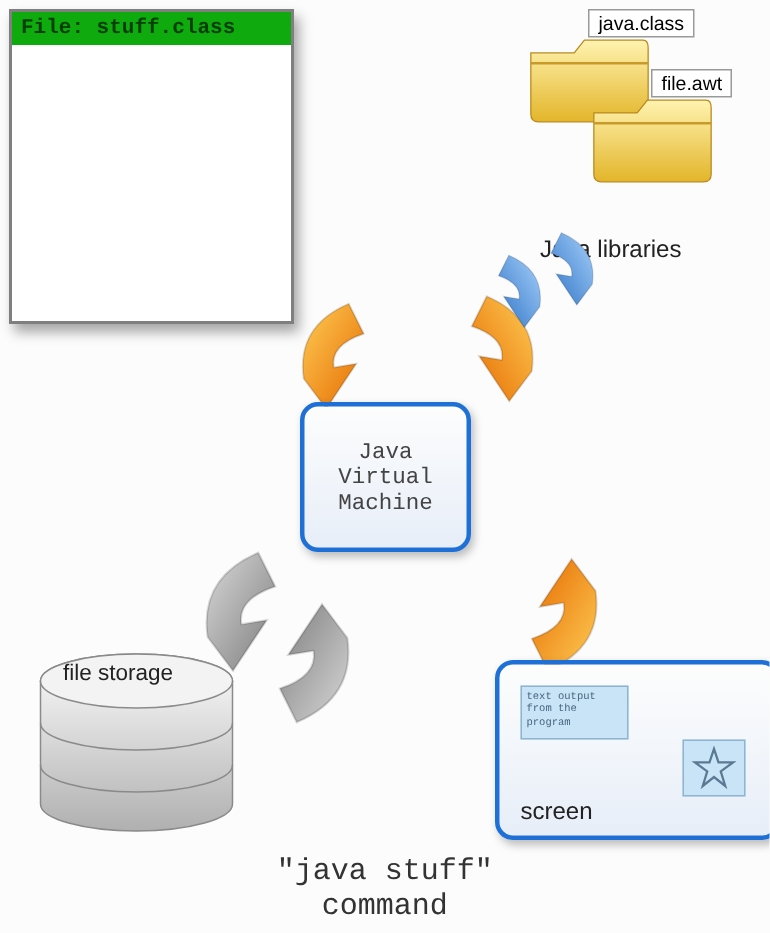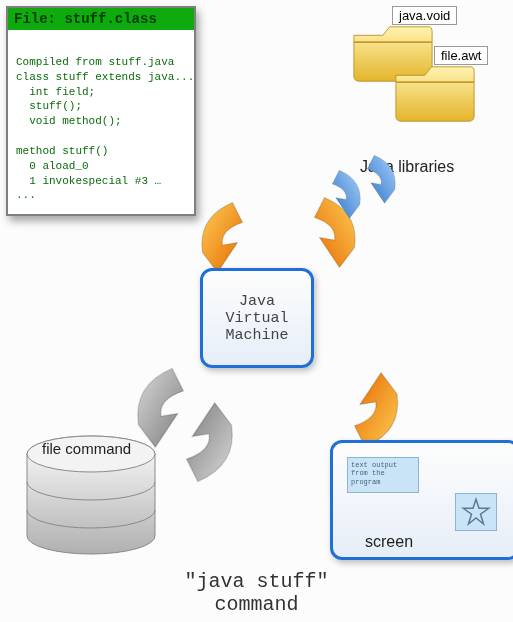--- a/index.html
+++ b/index.html
@@ -96,21 +96,20 @@
     width: 42px; height: 38px;
     background: #c9e4f7;
     border: 1px solid #8fb4d0;
     display: flex; align-items: center; justify-content: center;
     font-size: 26px; color: #5a7a93;
   }
   .screen-label {
     position: absolute; left: 14px; bottom: 6px;
     font: 16px Arial, sans-serif;
     color: #222;
-    margin-left: 18px;
   }
 
   
   .storage {
     left: 16px; top: 432px;
     width: 150px; height: 130px;
   }
   .storage svg { width: 100%; height: 100%; }
   .storage-label {
     position: absolute; left: 42px; top: 440px;
@@ -157,39 +156,28 @@
     </linearGradient>
 
     <g id="fat-arrow">
       <path d="M6 46 Q2 18 30 6 L38 22 Q20 28 22 40 L34 38 L18 62 Z" stroke="rgba(0,0,0,.15)" stroke-width="1"></path>
     </g>
   </defs>
 </svg>
 
 <div class="abs file-window">
   <div class="file-title">File: stuff.class</div>
-  <div class="file-body">
-Compiled from stuff.java
-class stuff extends java...
-  int field;
-  stuff();
-  void method();
-
-method stuff()
-  0 aload_0
-  1 invokespecial #3 …
-...</div>
 </div>
 
 <div class="folder abs" style="left:350px; top:20px">
   <svg viewBox="0 0 100 80">
     <path d="M4 18 L38 18 L46 8 L92 8 Q96 8 96 14 L96 66 Q96 72 90 72 L10 72 Q4 72 4 66 Z" fill="url(#g-folder)" stroke="#b88a1e"></path>
     <path d="M4 26 L96 26" stroke="#c79a2a" stroke-width="2"></path>
   </svg>
-  <div class="folder-label">java.void</div>
+  <div class="folder-label">java.class</div>
 </div>
 <div class="folder abs" style="left:392px; top:60px">
   <svg viewBox="0 0 100 80">
     <path d="M4 18 L38 18 L46 8 L92 8 Q96 8 96 14 L96 66 Q96 72 90 72 L10 72 Q4 72 4 66 Z" fill="url(#g-folder)" stroke="#b88a1e"></path>
     <path d="M4 26 L96 26" stroke="#c79a2a" stroke-width="2"></path>
   </svg>
   <div class="folder-label">file.awt</div>
 </div>
 <div class="abs lib-caption" style="left:360px; top:158px">Java libraries</div>
 
@@ -237,21 +225,21 @@
 
 <div class="abs storage">
   <svg viewBox="0 0 150 130">
     <ellipse cx="75" cy="22" rx="64" ry="18" fill="url(#g-cyl)" stroke="#8a8a8a"></ellipse>
     <path d="M11 22 V104 a64 18 0 0 0 128 0 V22" fill="url(#g-cyl)" stroke="#8a8a8a"></path>
     <path d="M11 50 a64 18 0 0 0 128 0" fill="none" stroke="#8a8a8a"></path>
     <path d="M11 78 a64 18 0 0 0 128 0" fill="none" stroke="#8a8a8a"></path>
     <ellipse cx="75" cy="22" rx="64" ry="18" fill="#f3f3f3" stroke="#8a8a8a"></ellipse>
   </svg>
 </div>
-<div class="abs storage-label">file command</div>
+<div class="abs storage-label">file storage</div>
 
 <div class="abs screen-box">
   <div class="screen-text">text output
 from the
 program</div>
   <div class="screen-star">
     <svg viewBox="0 0 40 40" width="30" height="30">
       <path d="M20 3 L24 15 L37 15 L26 23 L30 36 L20 28 L10 36 L14 23 L3 15 L16 15 Z" fill="none" stroke="#5a7a93" stroke-width="2"></path>
     </svg>
   </div>

